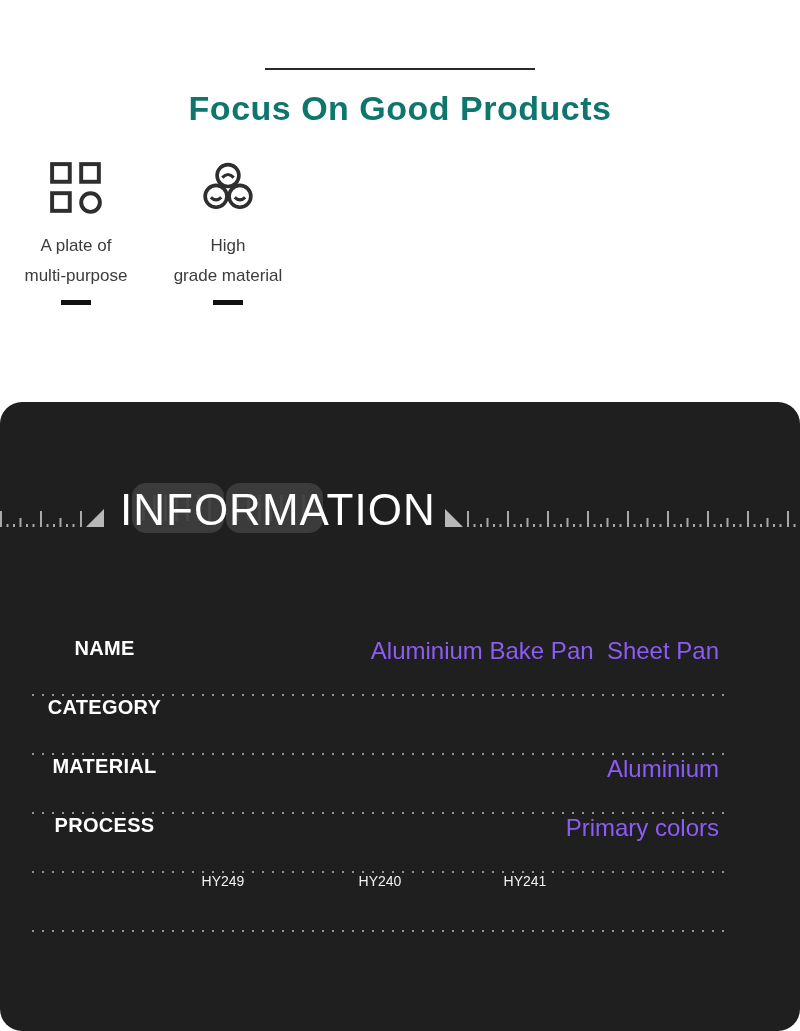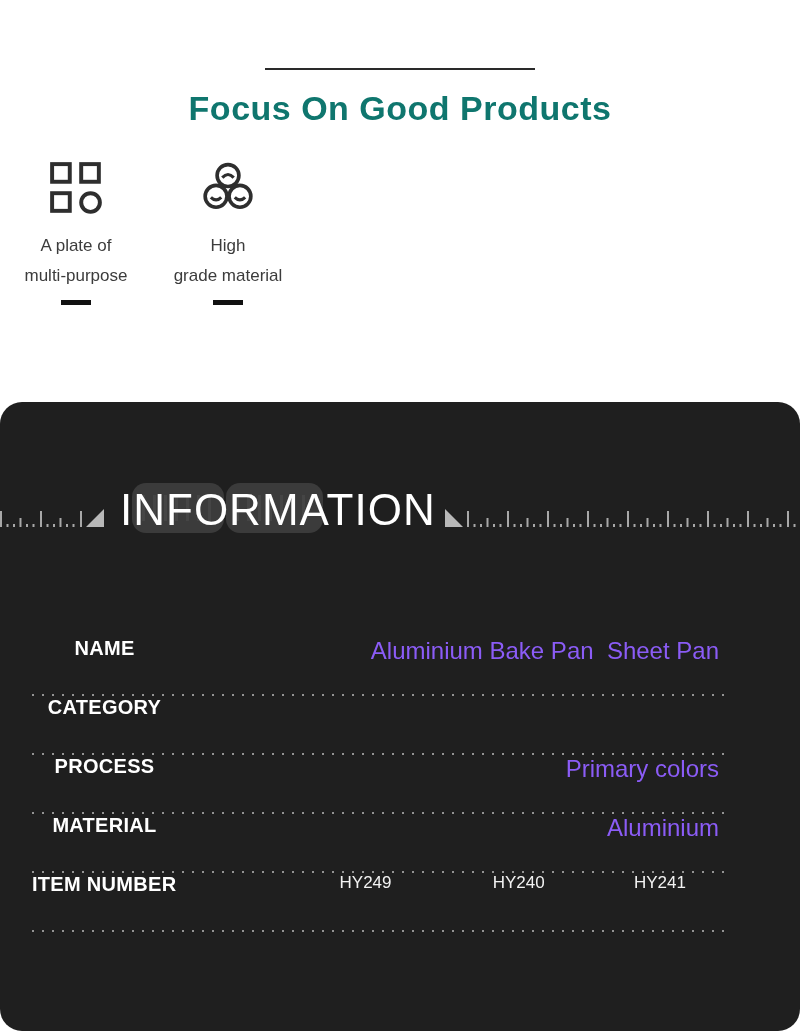--- a/index.html
+++ b/index.html
@@ -30,21 +30,21 @@
   .info-title{position:relative;z-index:1;margin:0;font-size:44px;font-weight:400;color:#ffffff;line-height:64px;letter-spacing:1px;white-space:nowrap;}
   .ruler-right{margin-left:25px;margin-top:14px;}
 
   
   .info-table{position:absolute;top:235px;left:32px;width:696px;}
   .info-row{height:59px;display:flex;position:relative;}
   .info-row::after{content:"";position:absolute;left:0;bottom:0;width:100%;height:2px;
     background:repeating-linear-gradient(90deg,#949494 0 2px,transparent 2px 10px);}
   .row-label{width:145px;text-align:center;font-size:20px;font-weight:bold;color:#ffffff;letter-spacing:0.3px;white-space:nowrap;}
   .row-value{flex:1;text-align:right;padding-right:9px;font-size:24px;color:#8b5cf6;white-space:pre;}
-  .cell{width:140px;text-align:center;font-size:17px;color:#f2f2f2;white-space:nowrap;}
+  .cell{width:140px;text-align:center;font-size:14px;color:#f2f2f2;white-space:nowrap;}
   .cell.c1{margin-left:121px;}
   .cell.c2{margin-left:17px;}
   .cell.c3{margin-left:5px;}
 </style>
 </head>
 <body>
 
 <div class="white-section">
   <div class="top-line"></div>
   <div class="hero-title">
@@ -137,31 +137,30 @@
     <div class="info-row">
       <div class="row-label">NAME</div>
       <div class="row-value">Aluminium Bake Pan  Sheet Pan</div>
     </div>
 
     <div class="info-row">
       <div class="row-label">CATEGORY</div>
     </div>
 
     <div class="info-row">
+      <div class="row-label">MATERIAL</div>
+      <div class="row-value">Aluminium</div>
+    </div>
+
+    <div class="info-row">
       <div class="row-label">PROCESS</div>
       <div class="row-value">Primary colors</div>
     </div>
 
     <div class="info-row">
-      <div class="row-label">MATERIAL</div>
-      <div class="row-value">Aluminium</div>
-    </div>
-
-    <div class="info-row">
-      <div class="row-label">ITEM NUMBER</div>
       <div class="cell c1">HY249</div>
       <div class="cell c2">HY240</div>
       <div class="cell c3">HY241</div>
     </div>
 
 
   </div>
 </div>
 
 </body></html>

